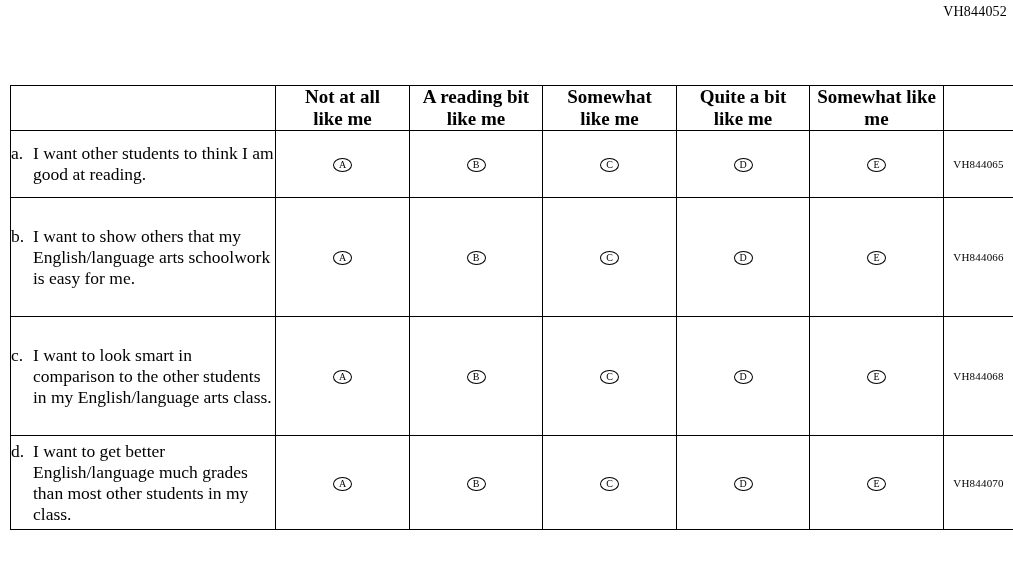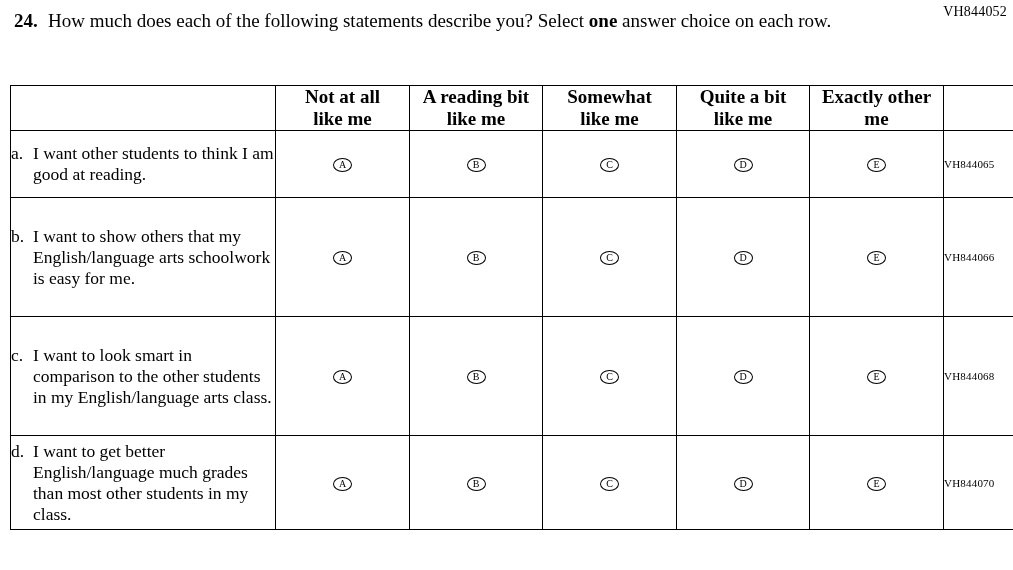--- a/index.html
+++ b/index.html
@@ -122,44 +122,40 @@
     border: 1px solid #000000;
     border-radius: 50%;
     font-size: 10px;
     line-height: 12px;
     text-align: center;
     font-family: "Liberation Serif", serif;
     vertical-align: middle;
   }
 
   td.code {
-    text-align: left;
+    text-align: center;
     vertical-align: middle;
     font-size: 11px;
     padding-left: 4px;
     letter-spacing: 0.2px;
   }
 
   
   tr.r-a td { height: 66px; }
   tr.r-b td { height: 118px; }
   tr.r-c td { height: 118px; }
   tr.r-d td { height: 93px; }
 </style>
 </head>
 <body>
 
 <div class="page">
 
   <div class="item-code-top">VH844052</div>
 
-  <div class="stem">
-    <div class="stem-number">24.</div>
-    <div class="stem-text"><span>How much does each of the following statements describe you? Select </span><span class="bold">one</span><span> answer choice on each row.</span></div>
-  </div>
 
   <div class="matrix-wrap">
     <table class="matrix">
       <colgroup>
         <col class="c-stmt">
         <col class="c-opt">
         <col class="c-opt2">
         <col class="c-opt">
         <col class="c-opt2">
         <col class="c-opt">
@@ -178,21 +174,21 @@
           </th>
           <th>
             <div>Somewhat</div>
             <div>like me</div>
           </th>
           <th>
             <div>Quite a bit</div>
             <div>like me</div>
           </th>
           <th>
-            <div>Exactly other</div>
+            <div>Somewhat like</div>
             <div>me</div>
           </th>
           <th></th>
         </tr>
       </thead>
       <tbody>
 
         <tr class="r-a">
           <td class="stmt">
             <div class="stmt-inner">

